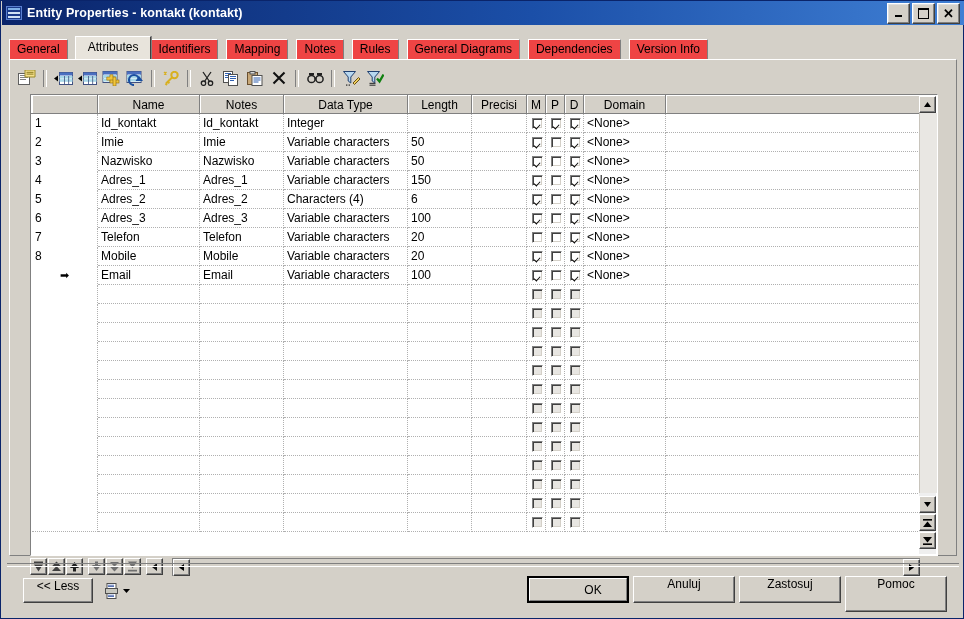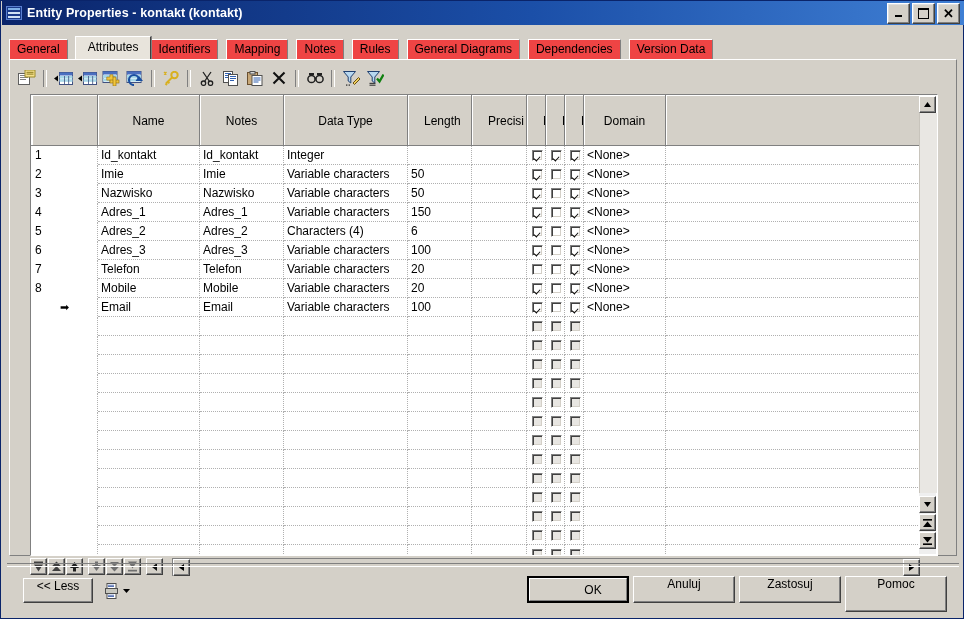--- a/index.html
+++ b/index.html
@@ -101,21 +101,21 @@
   #gridinner{position:absolute;left:0;top:0;width:890px;height:460px;overflow:hidden;background:#fff;}
   table.grid{border-collapse:collapse;table-layout:fixed;width:890px;}
   table.grid th{
     height:17px;background:#d4d0c8;
     border-right:1px solid #808080;
     border-bottom:1px solid #808080;
     border-top:1px solid #ffffff;
     font-weight:normal;font-size:12px;
     box-shadow:inset 1px 0 0 #ffffff;
     overflow:hidden;white-space:nowrap;text-align:center;
-    padding:16px;
+    padding:0;
   }
   table.grid td{
     height:18px;font-size:12px;padding:0 0 0 3px;
     border-right:1px dotted #b0b0b0;
     border-bottom:1px dotted #b0b0b0;
     white-space:nowrap;overflow:hidden;background:#fff;
   }
   td.rownum{
     background:#d4d0c8;text-align:left;padding-left:3px;
     border-top:1px solid #ffffff;border-left:1px solid #ffffff;
@@ -218,21 +218,21 @@
 
   <div id="tabstrip">
       <div class="tab"><span>General</span></div>
       <div class="tab active"><span>Attributes</span></div>
       <div class="tab"><span>Identifiers</span></div>
       <div class="tab"><span>Mapping</span></div>
       <div class="tab"><span>Notes</span></div>
       <div class="tab"><span>Rules</span></div>
       <div class="tab"><span>General Diagrams</span></div>
       <div class="tab"><span>Dependencies</span></div>
-      <div class="tab"><span>Version Data</span></div>
+      <div class="tab"><span>Version Info</span></div>
     </div>
 
   <div id="pagebody">
 
     <div id="toolbar">
         <div class="tool">
           <svg width="18" height="16" viewBox="0 0 18 16">
             <rect x="0.5" y="3.5" width="11" height="11" fill="#fff" stroke="#606060"></rect>
             <rect x="2" y="5" width="8" height="1" fill="#808080"></rect>
             <rect x="2" y="7" width="8" height="1" fill="#808080"></rect>

